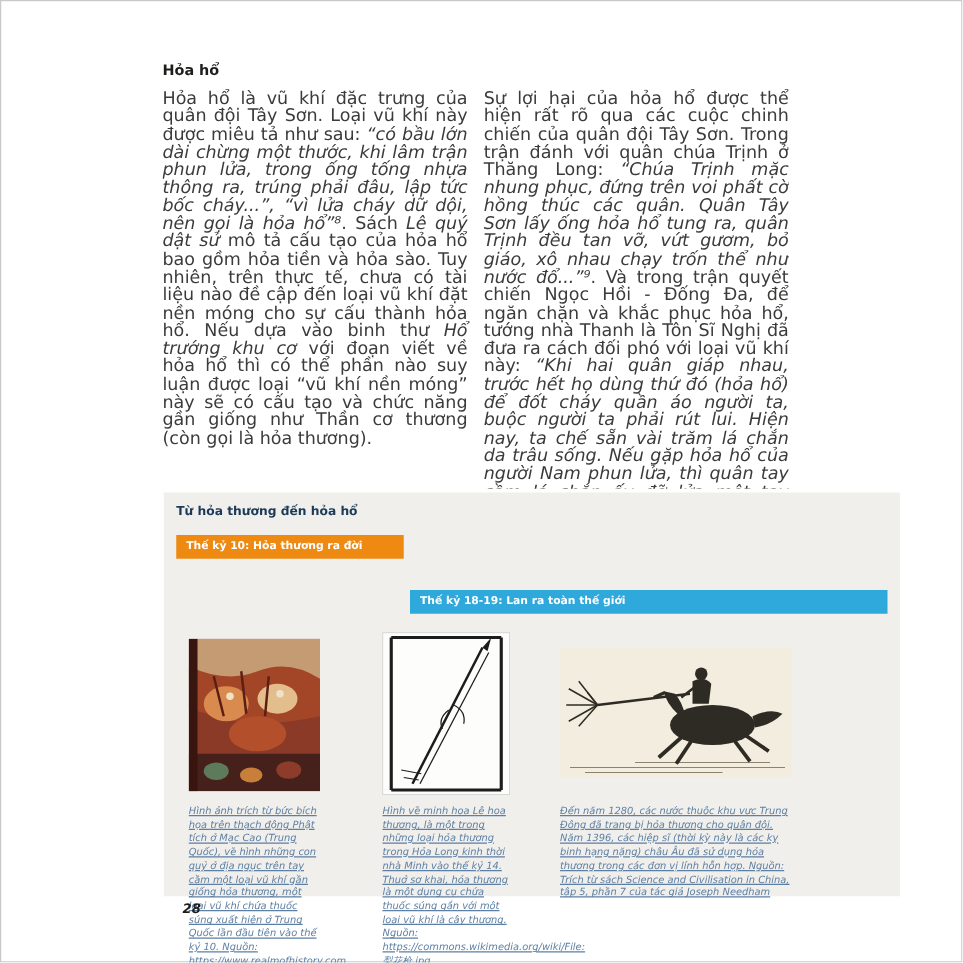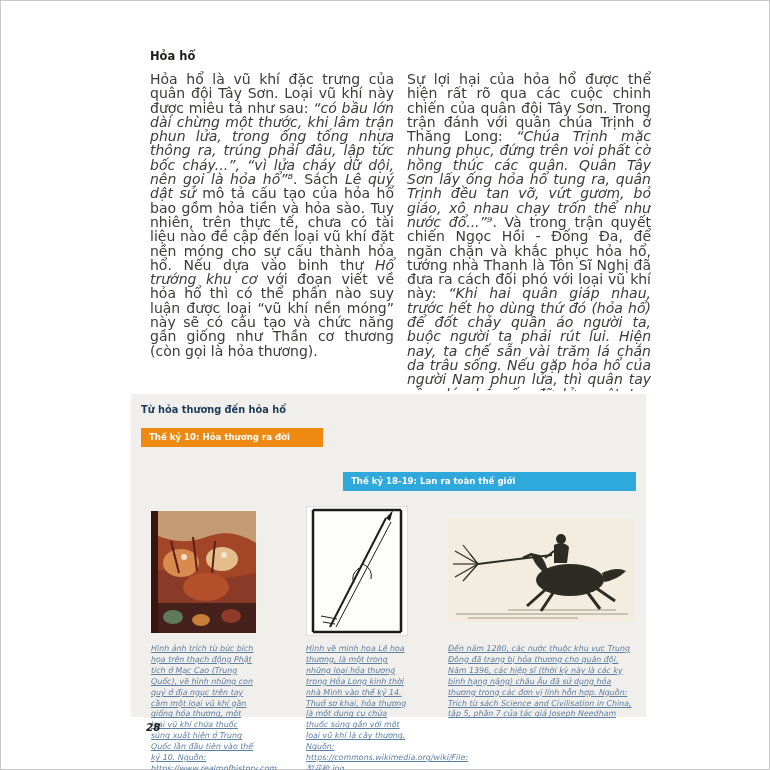--- a/index.html
+++ b/index.html
@@ -10,42 +10,42 @@
     position:relative;
     overflow:hidden;
   }
   .page-frame {
     position:absolute; inset:0;
     border:1px solid #c9c9c9;
     background:#fff;
   }
   
   .content {
-    position:absolute; left:149px; top:48px; width:501px; height:342px;
+    position:absolute; left:129px; top:48px; width:501px; height:342px;
     overflow:hidden;
   }
   .article-title {
     font-size:11.5px; font-weight:bold; color:#1d1d1b; margin-bottom:9px;
   }
   .cols { display:flex; gap:13px; }
   .col {
     width:244px; font-size:14px; line-height:14.3px;
     text-align:justify; color:#3b3b3a;
   }
   .col p + p { margin-top:9px; }
   .it { font-style:italic; }
   
   .timeline {
-    position:absolute; left:130px; top:393px; width:515px; height:323px;
+    position:absolute; left:130px; top:393px; width:589px; height:323px;
     background:#f0efec; padding:10px 10px 0 10px;
   }
   .timeline-header {
     font-size:9.8px; font-weight:bold; color:#1b3a57; margin-bottom:13px;
   }
-  .tabs { display:flex; gap:20px; margin-bottom:10px; }
+  .tabs { display:flex; gap:5px; margin-bottom:10px; }
   .tab {
     height:19px; line-height:19px; padding:0 8px;
     color:#ffffff; font-size:8.6px; font-weight:bold;
     white-space:nowrap; overflow:hidden;
   }
   .tab-1 { width:182px; }
   .tab-2 { flex:1; }
   .figs { display:flex; align-items:flex-start; }
   .fig { display:flex; flex-direction:column; }
   .fig-1 { width:105px; margin-left:10px; }

